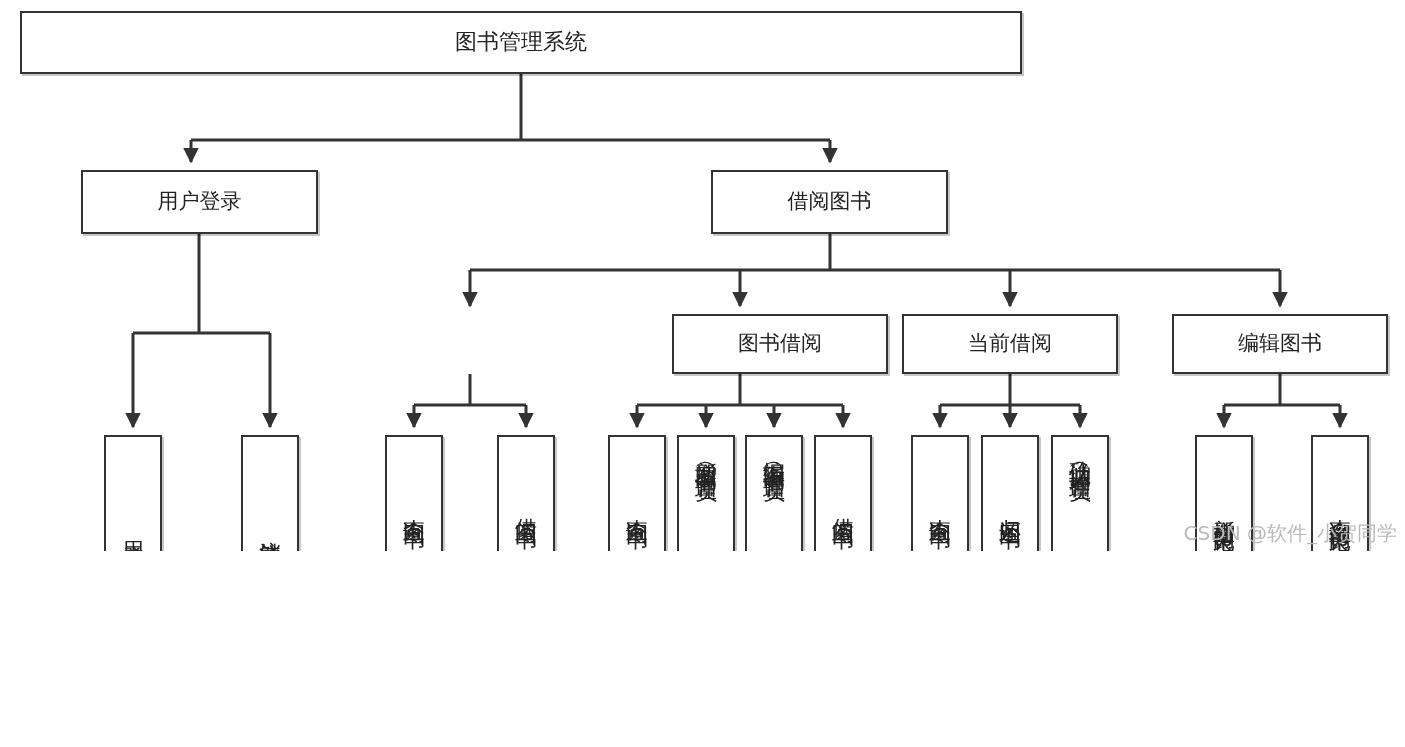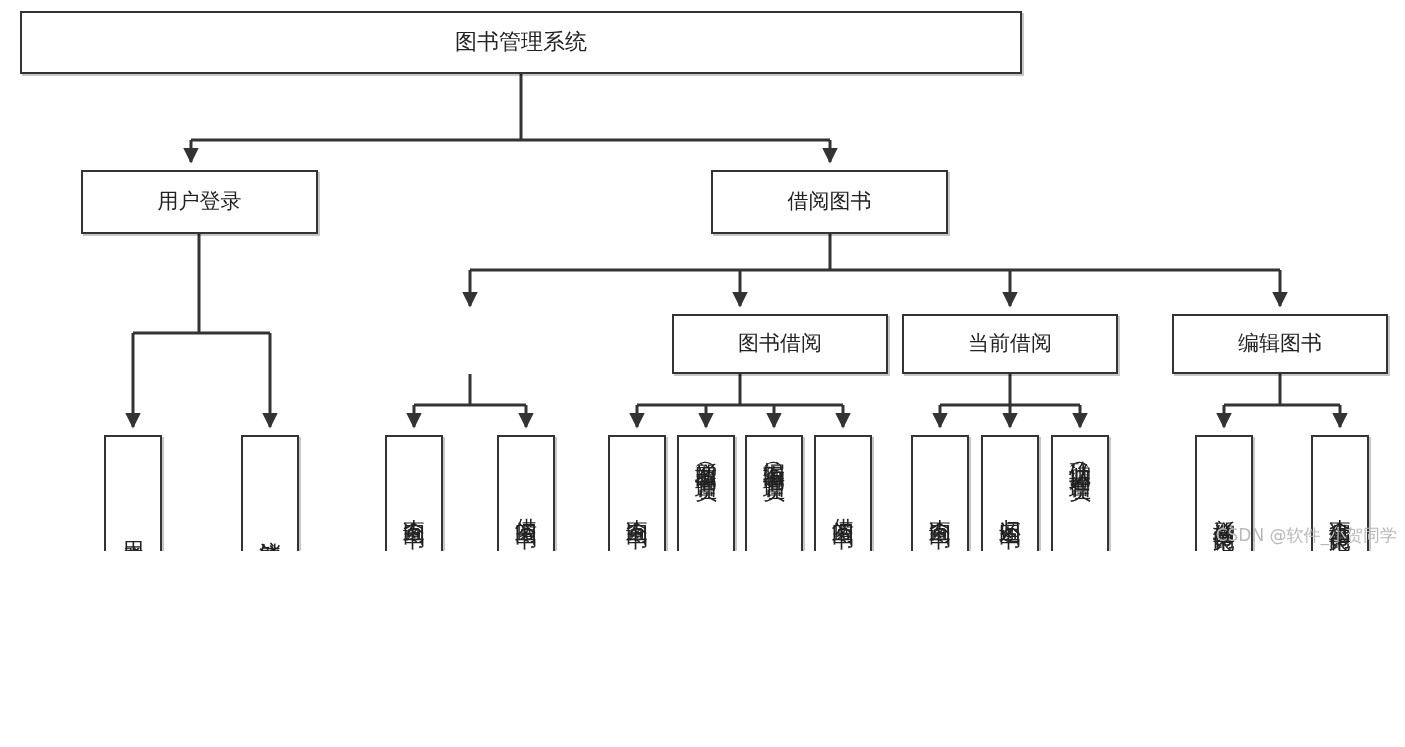--- a/index.html
+++ b/index.html
@@ -70,21 +70,21 @@
   .node.vert.mid {
     padding-top: 86px;
   }
   .node.vert.mid2 {
     padding-top: 64px;
   }
   .watermark {
     position: absolute;
     right: 8px;
     bottom: 4px;
-    font-size: 17px;
+    font-size: 20px;
     color: #b9b9b9;
     white-space: nowrap;
     z-index: 5;
   }
 </style>
 </head>
 <body>
 
 <div id="canvas">
 

